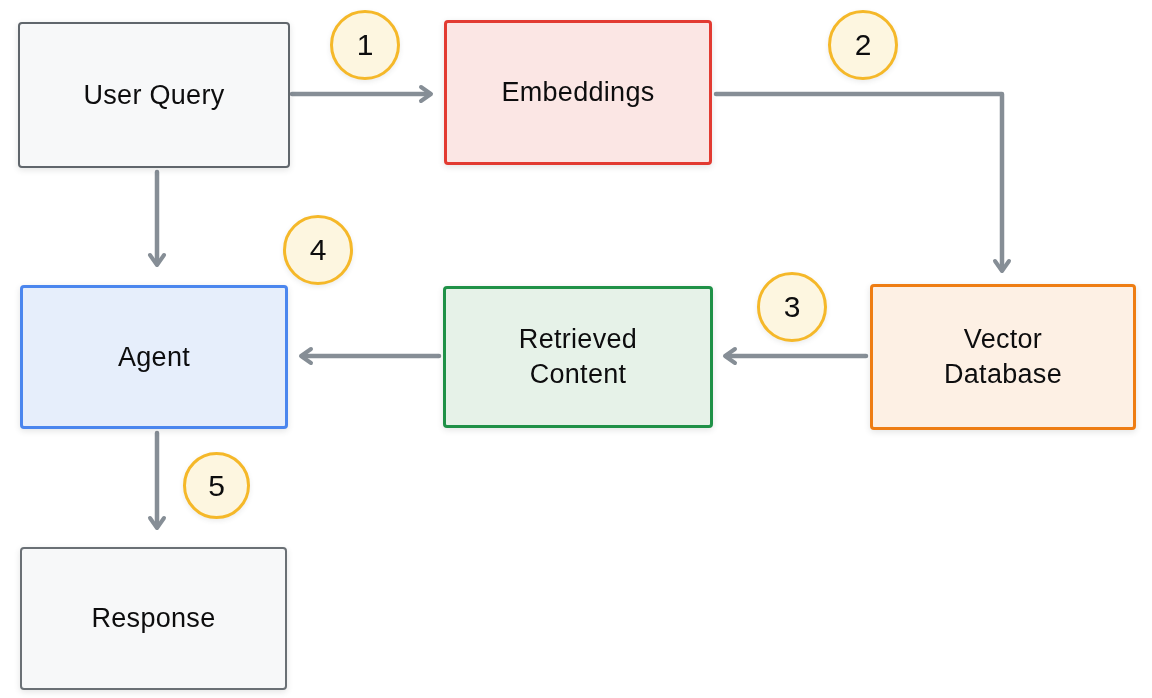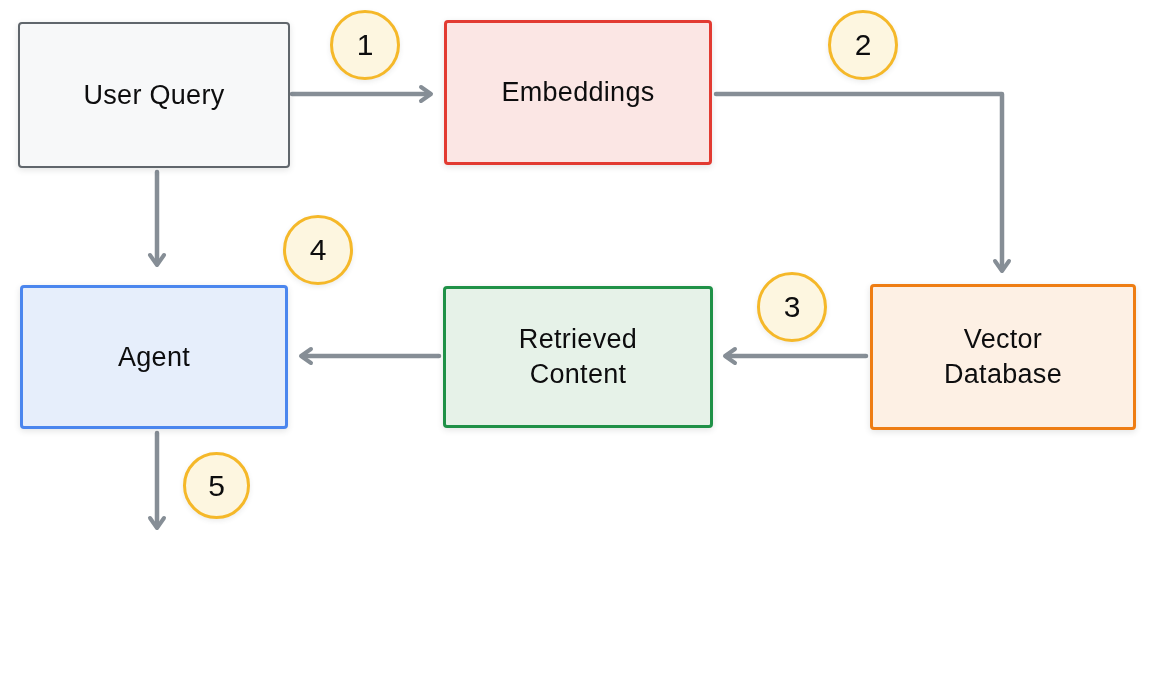--- a/index.html
+++ b/index.html
@@ -120,20 +120,23 @@
 
   <div class="node node-agent">
     <span class="node-label">Agent</span>
   </div>
 
   <div class="node node-retrieved-content">
     <span class="node-label">Retrieved
 Content</span>
   </div>
 
+  <div class="node node-response">
+    <span class="node-label">Response</span>
+  </div>
 
   <div class="badge badge-1">1</div>
   <div class="badge badge-2">2</div>
   <div class="badge badge-3">3</div>
   <div class="badge badge-4">4</div>
   <div class="badge badge-5">5</div>
 
 </div>
 
 </body></html>

